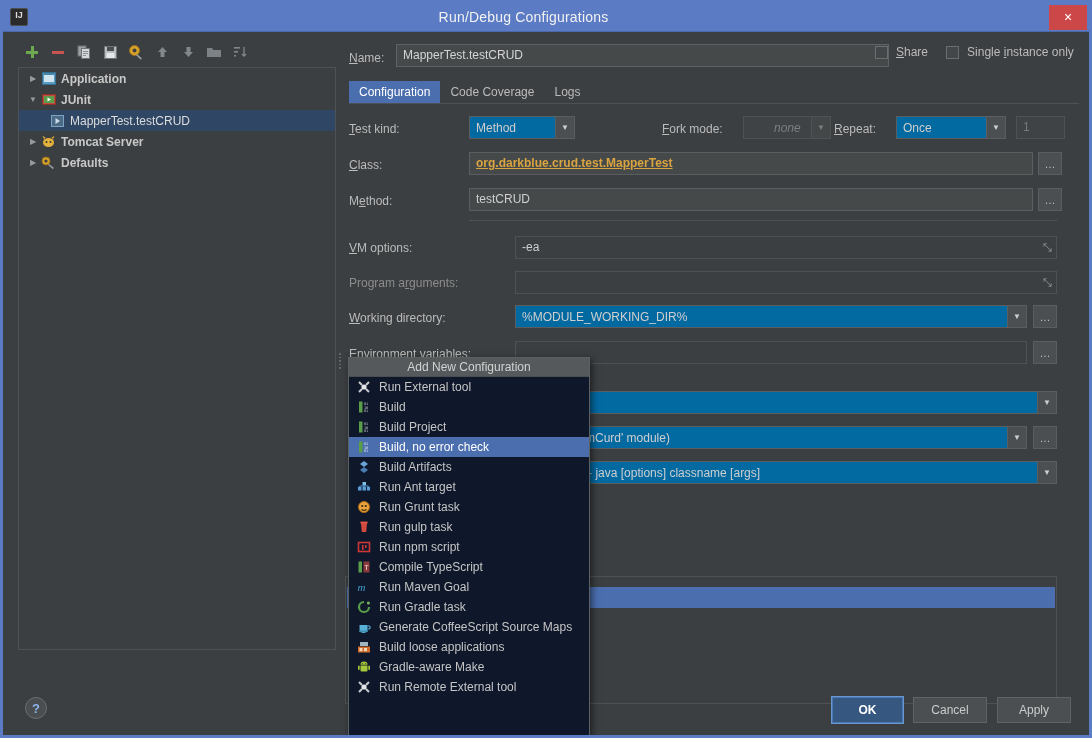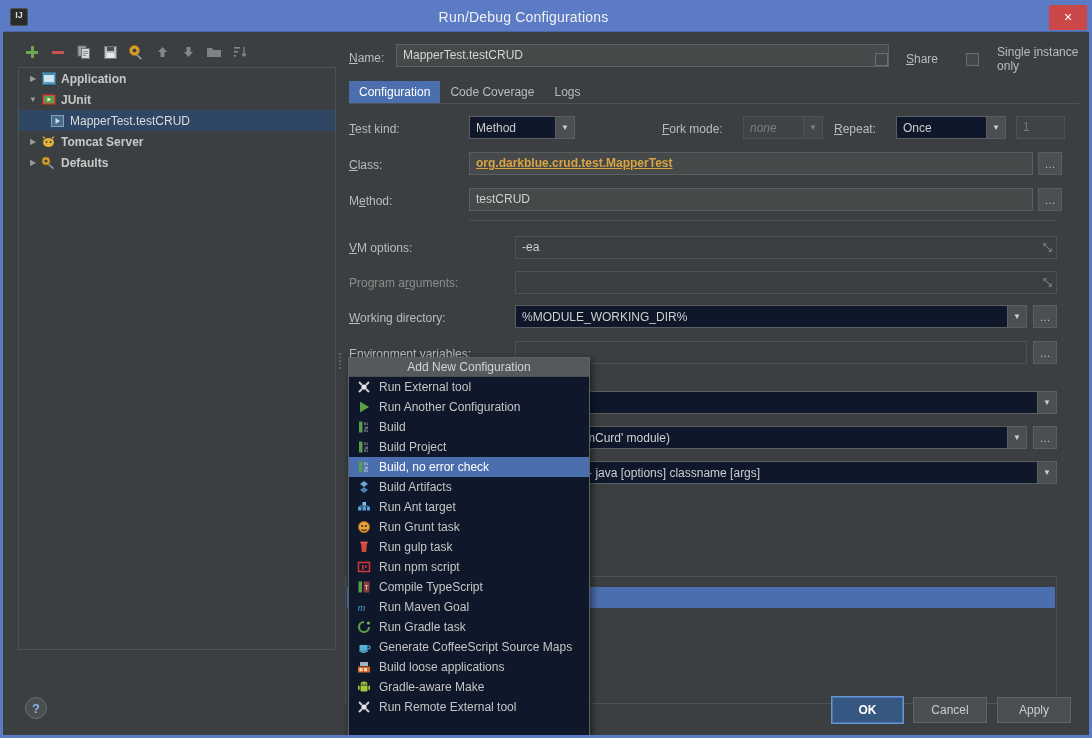--- a/index.html
+++ b/index.html
@@ -153,21 +153,21 @@
     background: #45494a;
     border: 1px solid #5e6264;
     color: #d5d5d5;
     font-size: 12px;
     padding: 0 6px;
     line-height: 21px;
     white-space: nowrap; overflow: hidden;
   }
   .share-wrap {
     position: absolute; left: 530px; top: 6px;
-    display: flex; align-items: center; gap: 18px;
+    display: flex; align-items: center; gap: 8px;
   }
   .cbox {
     width: 13px; height: 13px;
     border: 1px solid #6a6e70;
     background: #43474a;
     flex: 0 0 13px;
   }
   .cb-label { font-size: 12px; color: #bbbbbb; }
 
   
@@ -211,21 +211,21 @@
     line-height: 21px;
     padding: 0 6px;
     white-space: nowrap;
     overflow: hidden;
   }
   .field.disabled { background: #3f4345; border-color: #4e5254; color: #787878; }
   .field.flat { background: #3c3f41; border: 1px solid #4e5254; }
 
   .combo {
     position: absolute;
-    background: #0f172a;
+    background: #0369a1;
     border: 1px solid #5a5e60;
     height: 23px;
     display: flex; align-items: center;
     color: #cfcfcf; font-size: 12px;
     cursor: pointer;
   }
   .combo.disabled { background: #3f4345; border-color: #4e5254; color: #7b7f81; }
   .combo .ctext { flex: 1 1 auto; padding: 0 6px; white-space: nowrap; overflow: hidden; }
   .combo .carrow {
     width: 19px; height: 21px; flex: 0 0 19px;
@@ -502,21 +502,21 @@
 
     <div class="form">
 
       <div class="f-label" style="left:4px; top:11px;"><u>T</u>est kind:</div>
       <div class="combo" style="left:124px; top:5px; width:106px;">
         <span class="ctext">Method</span>
         <span class="carrow">▼</span>
       </div>
 
       <div class="f-label" style="left:317px; top:11px;"><u>F</u>ork mode:</div>
-      <div class="combo disabled" style="left:398px; top:5px; width:80px;">
+      <div class="combo disabled" style="left:398px; top:5px; width:88px;padding-left:24px;">
         <span class="ctext" style="font-style:italic;">none</span>
         <span class="carrow">▼</span>
       </div>
 
       <div class="f-label" style="left:489px; top:11px;"><u>R</u>epeat:</div>
       <div class="combo" style="left:551px; top:5px; width:110px;">
         <span class="ctext">Once</span>
         <span class="carrow">▼</span>
       </div>
       <div class="field disabled" style="left:671px; top:5px; width:49px;">1</div>
@@ -585,28 +585,20 @@
     <div class="popup-item">
       <span class="pic">
         <svg width="14" height="14" viewBox="0 0 14 14">
             <path d="M2 2 L5 5 M12 2 L9 5 M2 12 L5 9 M12 12 L9 9" stroke="#c9ccce" stroke-width="2"></path>
             <circle cx="7" cy="7" r="2.6" fill="#e3e6e8"></circle>
           </svg>
       </span>
       <span>Run External tool</span>
     </div>
 
-    <div class="popup-item">
-      <span class="pic">
-        <svg width="14" height="14" viewBox="0 0 14 14">
-            <path d="M3 1.5 L12 7 L3 12.5 Z" fill="#5a9e4a"></path>
-          </svg>
-      </span>
-      <span>Run Another Configuration</span>
-    </div>
 
     <div class="popup-item">
       <span class="pic">
         <svg width="14" height="14" viewBox="0 0 14 14">
             <rect x="2" y="1.5" width="3.5" height="11" fill="#5a9e4a"></rect>
             <text x="7" y="5" font-size="3.4" fill="#d0d4d6" font-family="monospace">01</text>
             <text x="7" y="8.5" font-size="3.4" fill="#d0d4d6" font-family="monospace">10</text>
             <text x="7" y="12" font-size="3.4" fill="#d0d4d6" font-family="monospace">01</text>
           </svg>
       </span>

